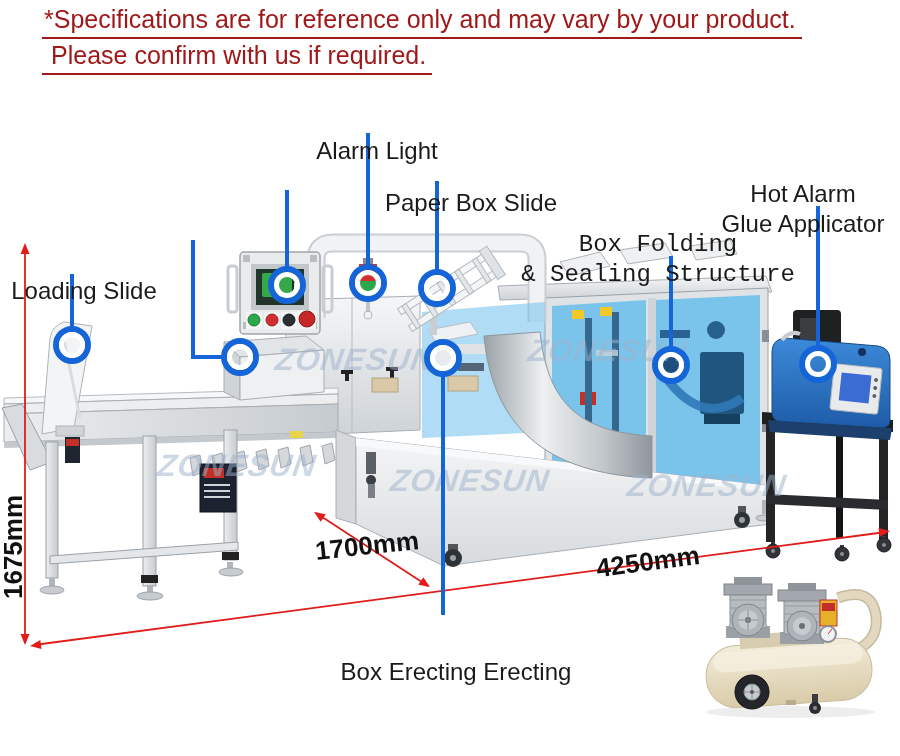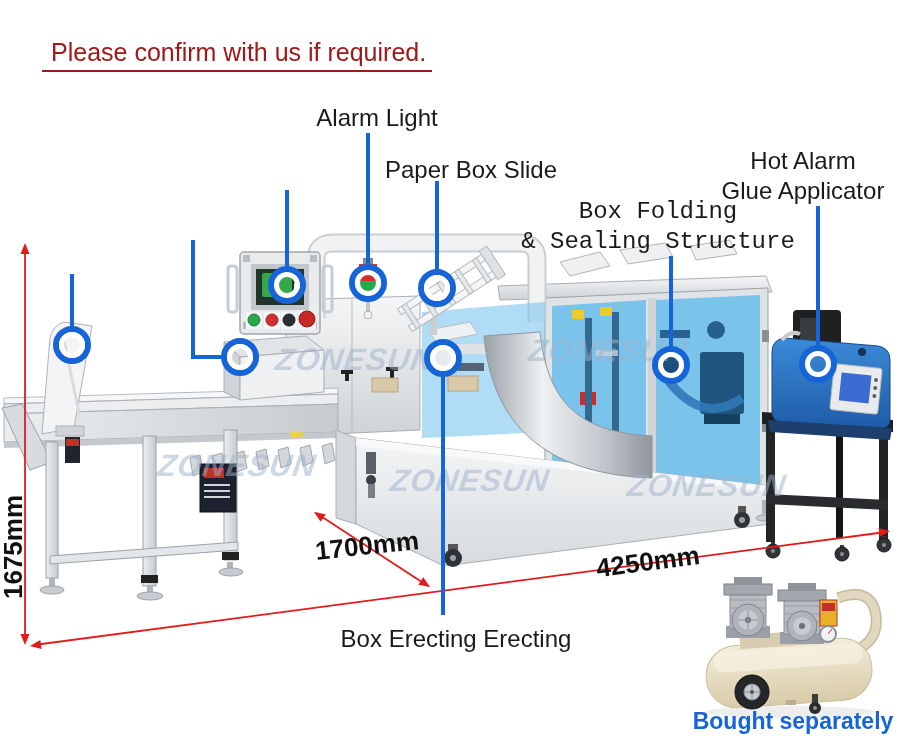--- a/index.html
+++ b/index.html
@@ -7,21 +7,21 @@
           font-family:"Liberation Sans", sans-serif;}
   .machine-svg{position:absolute;left:0;top:0;z-index:1;}
   .watermark{position:absolute;transform:translate(-50%,-50%) skewX(-8deg);
              color:#9db2cc;opacity:.5;font-size:31px;font-weight:bold;font-style:italic;
              letter-spacing:1px;z-index:2;white-space:nowrap;}
   .disclaimer{position:absolute;left:42px;top:3px;color:#a01818;font-size:25px;
               line-height:33px;z-index:6;white-space:nowrap;}
   .disclaimer .u{display:inline-block;border-bottom:2px solid #a01818;padding:0 6px 1px 2px;}
   .disclaimer .u2{padding-left:9px;}
   .part-label{position:absolute;transform:translateX(-50%);color:#1a1a1a;font-size:24px;
-              line-height:30px;text-align:center;white-space:nowrap;z-index:6;}
+              line-height:30px;text-align:center;white-space:nowrap;z-index:6;margin-top:33px;}
   .callout-v{position:absolute;width:4px;background:#1565d8;z-index:4;}
   .callout-h{position:absolute;height:4px;background:#1565d8;z-index:4;}
   .marker{position:absolute;width:38px;height:38px;border:6px solid #1565d8;border-radius:50%;
           box-sizing:border-box;z-index:5;}
   .marker-inner{position:absolute;inset:0;border:5px solid #ffffff;border-radius:50%;}
   .dim-label{position:absolute;font-weight:bold;color:#111;font-size:26px;white-space:nowrap;z-index:6;}
   .dim-h{transform:translate(-50%,-50%) rotate(-90deg);}
   .bought{position:absolute;transform:translateX(-50%);color:#1565d8;font-weight:bold;
           font-size:23px;z-index:6;white-space:nowrap;}
 </style>
@@ -331,34 +331,35 @@
     </g>
   </svg>
 
   <div class="watermark" style="left:355px;top:360px;">ZONESUN</div>
   <div class="watermark" style="left:608px;top:351px;">ZONESUN</div>
   <div class="watermark" style="left:237px;top:466px;">ZONESUN</div>
   <div class="watermark" style="left:470px;top:481px;">ZONESUN</div>
   <div class="watermark" style="left:707px;top:486px;">ZONESUN</div>
 
   <div class="disclaimer">
-    <br>
+    <span class="u">*Specifications are for reference only and may vary by your product.</span><br>
     <span class="u u2">Please confirm with us if required.</span>
   </div>
 
   <div class="part-label" style="left:377px;top:103px;">Alarm Light</div>
   <div class="part-label" style="left:471px;top:155px;">Paper Box Slide</div>
   <div class="part-label" style="left:803px;top:146px;">
     <span>Hot Alarm</span><br>
     <span>Glue Applicator</span>
   </div>
   <div class="part-label" style="left:658px;top:197px;font-family:Liberation Mono, monospace;">
     <span>Box Folding</span><br>
     <span>&amp; Sealing Structure</span>
   </div>
+  <div class="part-label" style="left:84px;top:243px;">Loading Slide</div>
   <div class="part-label" style="left:456px;top:624px;">Box Erecting Erecting</div>
 
   <div class="callout-v" style="left:366px;top:133px;height:133px;"></div>
   <div class="callout-v" style="left:285px;top:190px;height:79px;"></div>
   <div class="callout-v" style="left:435px;top:181px;height:90px;"></div>
   <div class="callout-v" style="left:816px;top:206px;height:141px;"></div>
   <div class="callout-v" style="left:669px;top:256px;height:92px;"></div>
   <div class="callout-v" style="left:191px;top:240px;height:119px;"></div>
   <div class="callout-h" style="left:191px;top:355px;width:33px;"></div>
   <div class="callout-v" style="left:70px;top:274px;height:54px;"></div>
@@ -386,15 +387,14 @@
       <div class="marker-inner"></div>
     </div>
   <div class="marker" style="left:799px;top:345px;">
       <div class="marker-inner"></div>
     </div>
 
   <div class="dim-label dim-h" style="left:13px;top:547px;">1675mm</div>
   <div class="dim-label" style="left:367px;top:546px;transform:translate(-50%,-50%) rotate(-6deg);">1700mm</div>
   <div class="dim-label" style="left:648px;top:562px;transform:translate(-50%,-50%) rotate(-7.5deg);">4250mm</div>
 
-  <div class="bought" style="left:793px;top:708px;">Bought separately</div>
 
 </div>
 
 </body></html>

